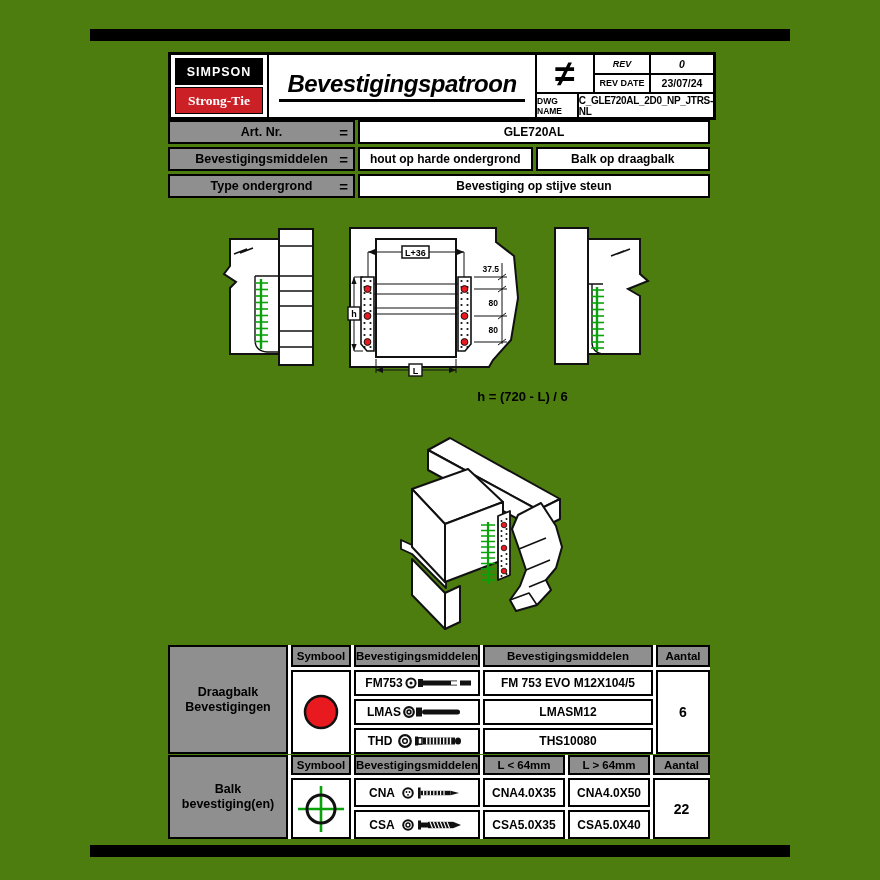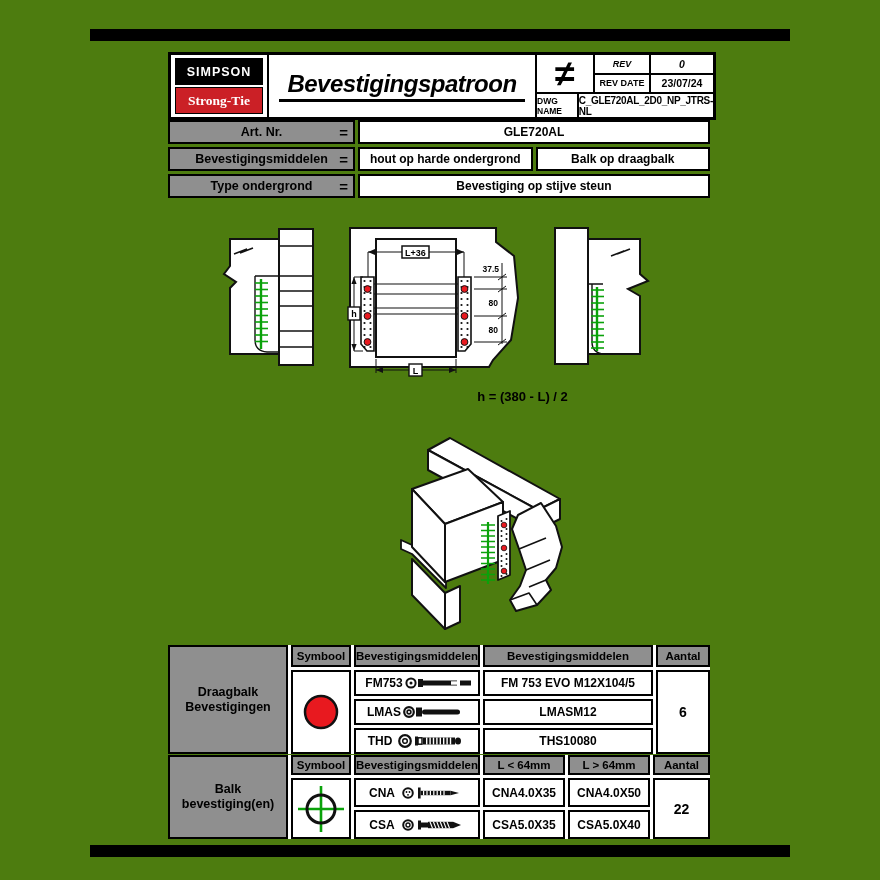--- a/index.html
+++ b/index.html
@@ -261,21 +261,21 @@
         <line x1="40" y1="90" x2="53" y2="90"></line>
           <line x1="40" y1="96.5" x2="53" y2="96.5"></line>
         <line x1="40" y1="103" x2="53" y2="103"></line>
           <line x1="40" y1="109.5" x2="53" y2="109.5"></line>
         <line x1="40" y1="116" x2="53" y2="116"></line>
           <line x1="40" y1="122" x2="53" y2="122"></line>
       </g>
     </g>
   </svg>
 
-  <div class="formula">h = (380 - L) / 2</div>
+  <div class="formula">h = (720 - L) / 6</div>
 
   <svg viewBox="0 0 185 195" style="left:398px;top:432px;width:185px;height:195px">
     <g fill="#fff" stroke="#111" stroke-width="2" stroke-linejoin="round">
 
       <polygon points="30,18 52,6 162,67 140,78"></polygon>
       <polygon points="30,18 140,78 140,98 30,38"></polygon>
       <polygon points="140,78 162,67 162,87 140,98"></polygon>
 
       <path d="M120,83 L143,71 L158,94 L164,115 L158,136 L148,148 L153,158 L139,173 L118,179 L112,168 L122,154 L128,138 L121,117 L114,97 Z"></path>
       <path d="M121,117 L148,106 M128,138 L152,128 M148,148 L131,155 M112,168 L131,161 L139,173" fill="none" stroke-width="1.6"></path>

